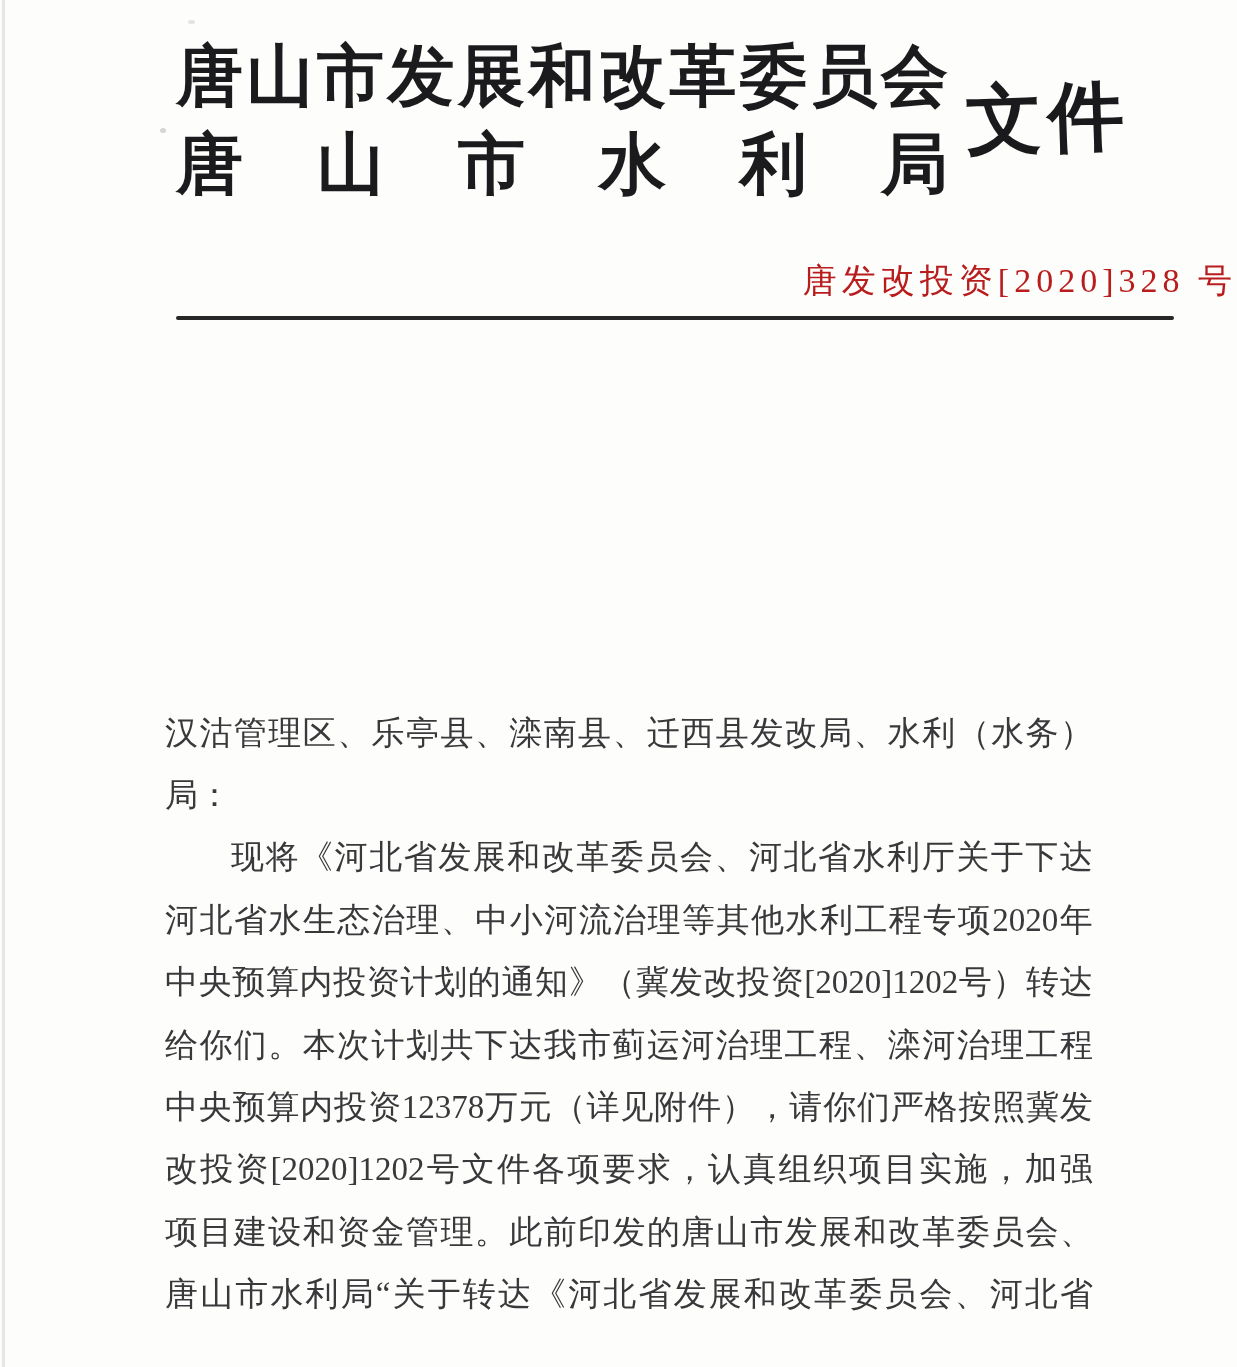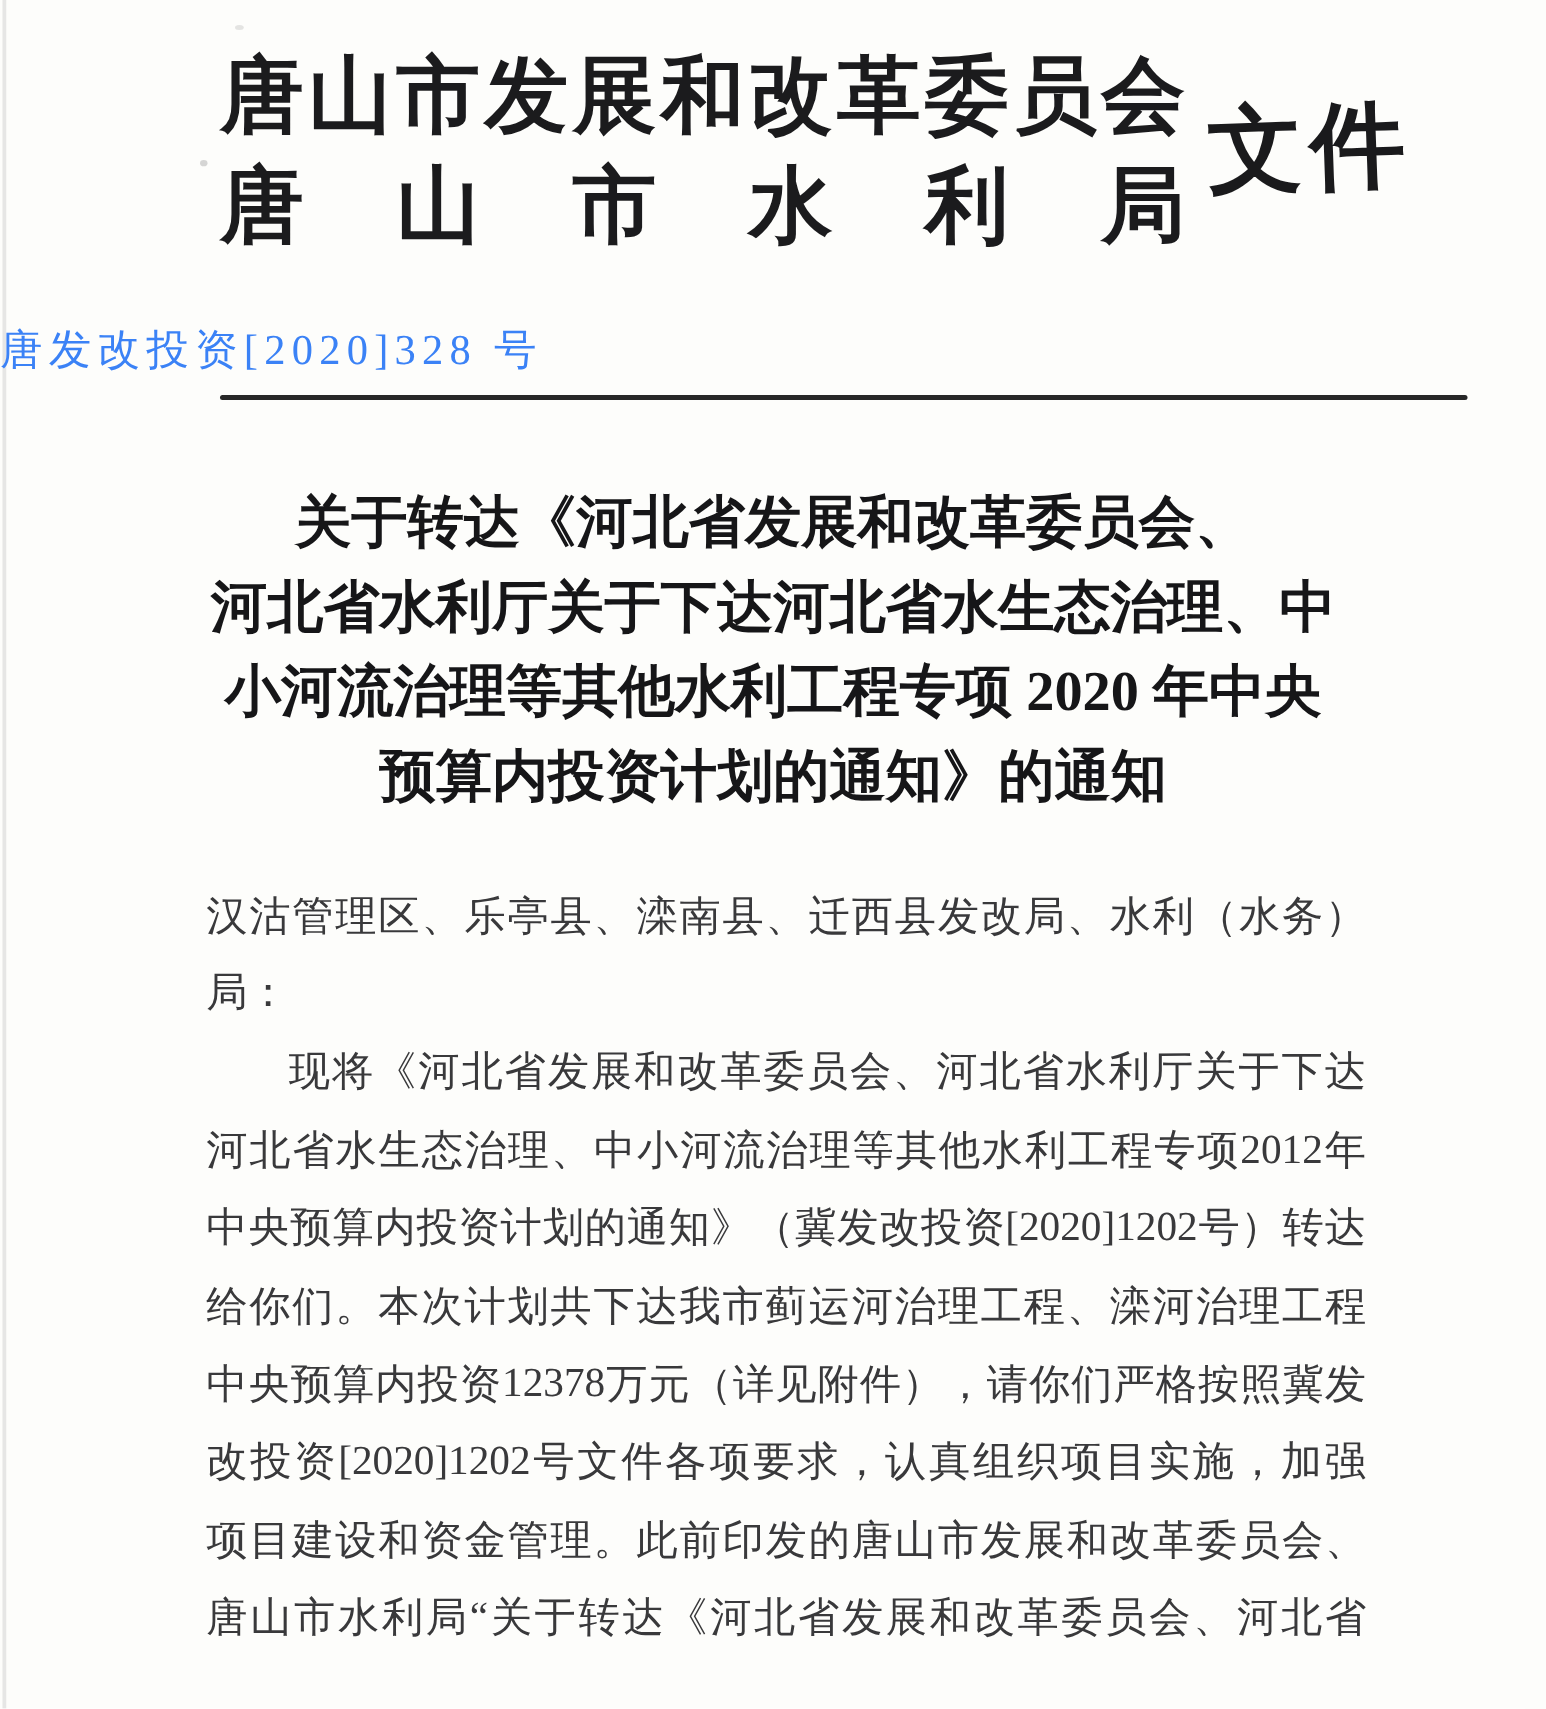--- a/index.html
+++ b/index.html
@@ -32,22 +32,22 @@
     position:absolute; left:966px; top:68px;
     font-size:76px; font-weight:bold; letter-spacing:6px;
     font-family:"Liberation Sans","DejaVu Sans",sans-serif;
     color:#1a1a1c;
     transform:rotate(-2deg);
   }
 
   
   .doc-number {
     position:absolute; left:0; top:256px; width:100%;
-    text-align:left; font-size:34px; letter-spacing:5px;
-    height:50px; line-height:50px; color:#3b82f6;
+    text-align:right; font-size:34px; letter-spacing:5px;
+    height:50px; line-height:50px; color:#b91c1c;
   }
   .divider {
     position:absolute; left:176px; top:316px;
     width:998px; height:4px; background:#272727; border-radius:2px;
   }
 
   
   .title {
     position:absolute; left:80px; top:385px; width:1077px;
     text-align:center; font-weight:bold;
@@ -96,26 +96,20 @@
         <span>局</span>
       </div>
   </div>
 
   <div class="doc-type">文件</div>
 
   <div class="doc-number">唐发改投资[2020]328 号</div>
 
   <div class="divider"></div>
 
-  <div class="title">
-    <div class="title-line">关于转达《河北省发展和改革委员会、</div>
-    <div class="title-line">河北省水利厅关于下达河北省水生态治理、中</div>
-    <div class="title-line">小河流治理等其他水利工程专项 2020 年中央</div>
-    <div class="title-line">预算内投资计划的通知》的通知</div>
-  </div>
 
   <div class="body">
     <div class="body-line jline">
         <span>汉</span>
         <span>沽</span>
         <span>管</span>
         <span>理</span>
         <span>区</span>
         <span>、</span>
         <span>乐</span>
@@ -186,21 +180,21 @@
         <span>理</span>
         <span>等</span>
         <span>其</span>
         <span>他</span>
         <span>水</span>
         <span>利</span>
         <span>工</span>
         <span>程</span>
         <span>专</span>
         <span>项</span>
-        <span>2012</span>
+        <span>2020</span>
         <span>年</span>
       </div>
     <div class="body-line jline">
         <span>中</span>
         <span>央</span>
         <span>预</span>
         <span>算</span>
         <span>内</span>
         <span>投</span>
         <span>资</span>

